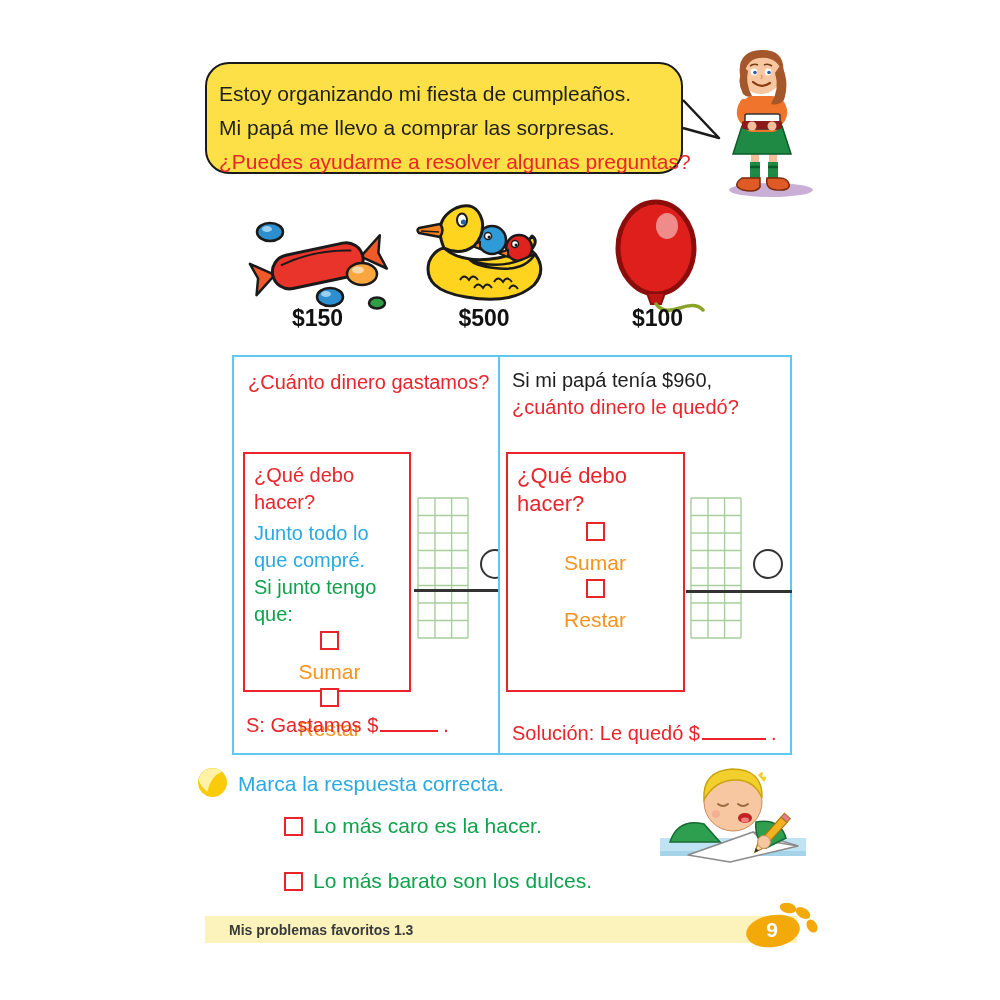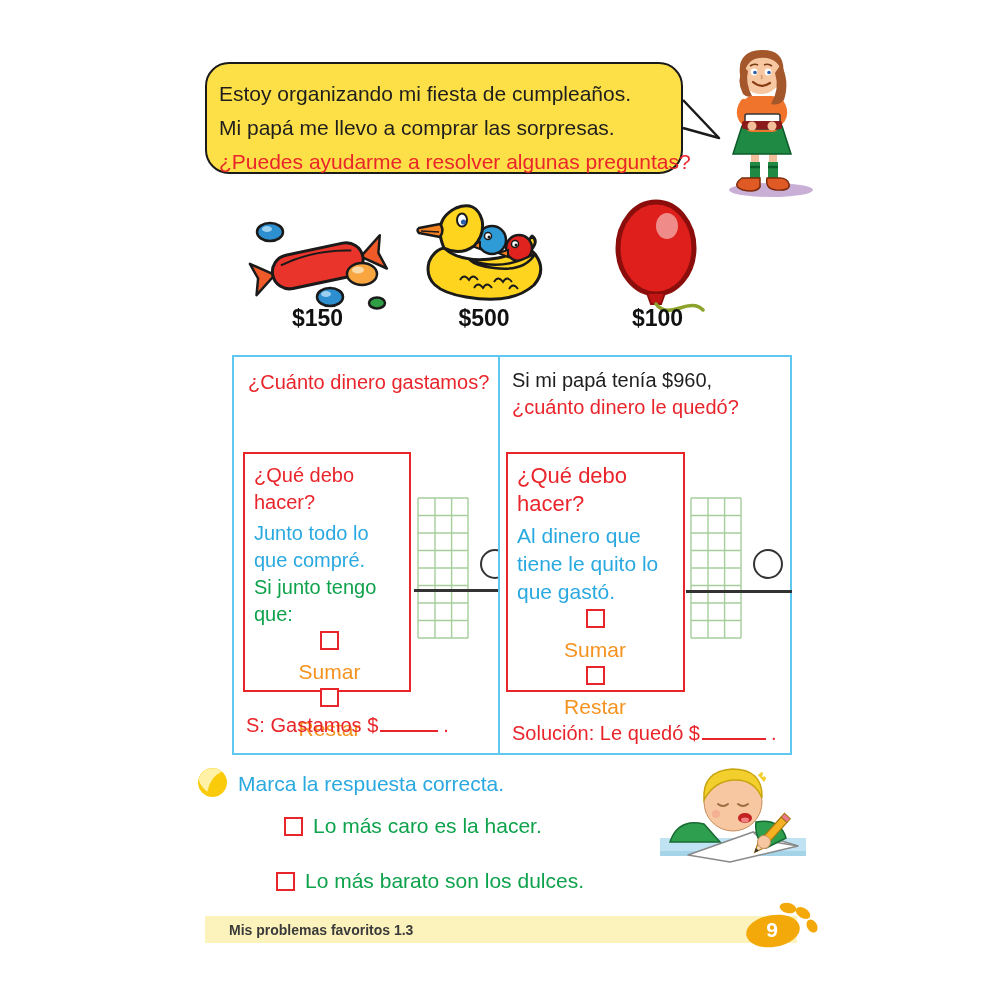--- a/index.html
+++ b/index.html
@@ -177,21 +177,20 @@
       <span>S: Gastamos $</span><span class="blank"></span><span>.</span>
     </div>
   </div>
 
   <div class="abs pbox" style="left:498px;top:355px;width:294px;height:400px;">
     <div class="abs q" style="left:12px;top:10px;">Si mi papá tenía $960,</div>
     <div class="abs q red" style="left:12px;top:37px;">¿cuánto dinero le quedó?</div>
 
     <div class="innerbox ib-r">
       <div class="title">¿Qué debo hacer?</div>
-      <div class="blue">Al dinero que tiene le quito lo que gastó.</div>
       <div class="opt-row" style="margin-left:8px;">
         <span class="cbox"></span>
         <span class="opt-label">Sumar</span>
       </div>
       <div class="opt-row" style="margin-left:8px;">
         <span class="cbox"></span>
         <span class="opt-label">Restar</span>
       </div>
     </div>
 
@@ -209,21 +208,21 @@
   <svg class="abs" style="left:197px;top:767px;" width="31" height="31" viewBox="0 0 30 30">
     <circle cx="15" cy="15" r="14" fill="#F9CB0B"></circle>
     <path d="M1.5 12 A14 14 0 0 1 24 4.5 Q13 9 10 24 Q3.5 19 1.5 12 Z" fill="#FFF2A6"></path>
   </svg>
   <div class="abs marca-title" style="left:238px;top:772px;">Marca la respuesta correcta.</div>
 
   <div class="abs marca-row" style="left:284px;top:814px;">
     <span class="cbox"></span>
     <span class="marca-label">Lo más caro es la hacer.</span>
   </div>
-  <div class="abs marca-row" style="left:276px;top:869px;">
+  <div class="abs marca-row" style="left:284px;top:869px;">
     <span class="cbox"></span>
     <span class="marca-label">Lo más barato son los dulces.</span>
   </div>
 
   <svg class="abs" style="left:658px;top:762px;" width="150" height="108" viewBox="0 0 150 108">
     <rect x="2" y="76" width="146" height="17" fill="#BFE3F2"></rect>
     <rect x="2" y="89" width="146" height="5" fill="#A5D4E8"></rect>
     <path d="M30 93 L95 70 L140 84 L72 100 Z" fill="#fff" stroke="#8a8a8a" stroke-width="1.5" stroke-linejoin="round"></path>
     <path d="M95 70 L104 78 L140 84" fill="none" stroke="#8a8a8a" stroke-width="1.5"></path>
     <path d="M12 80 Q20 56 46 62 L62 80 Z" fill="#2E9E4F" stroke="#176B33" stroke-width="1.5"></path>

